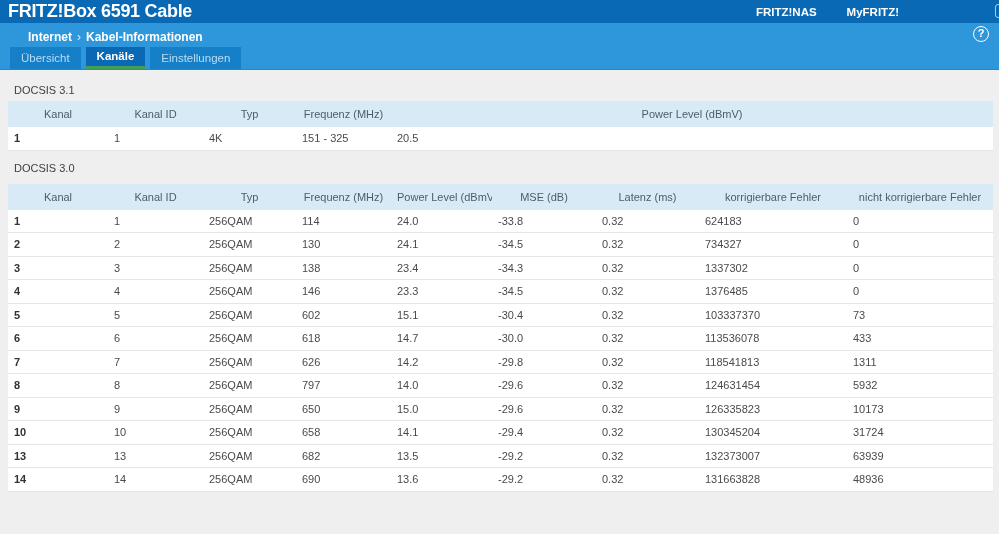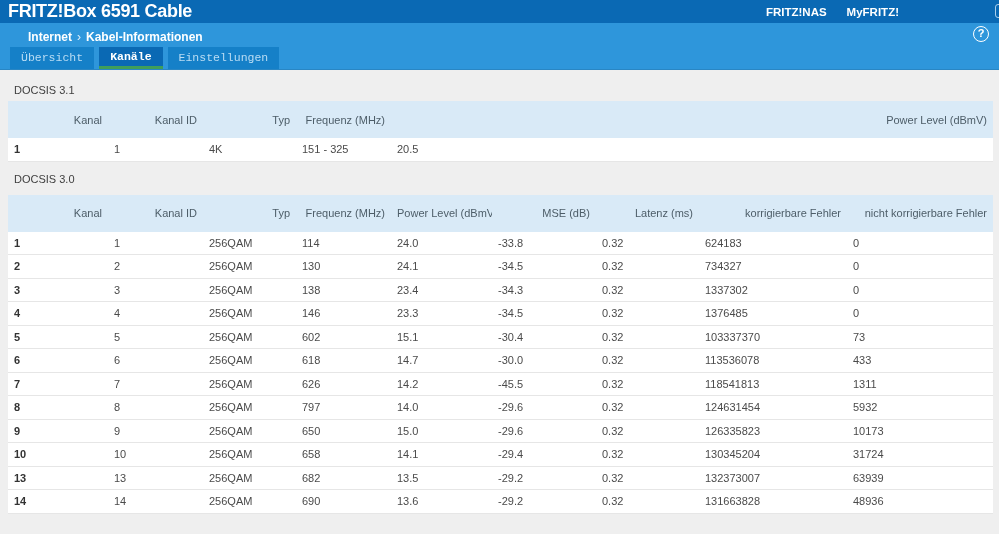--- a/index.html
+++ b/index.html
@@ -13,21 +13,21 @@
   .topbar {
     position:relative; height:23px; background:#0a69b4;
     display:flex; align-items:center;
   }
   .app-title {
     margin-left:8px; color:#fff; font-size:18px; font-weight:bold;
     letter-spacing:-0.3px; line-height:23px; white-space:nowrap;
   }
   .toplinks {
     position:absolute; right:100px; top:0; height:23px;
-    display:flex; align-items:center; gap:20px;
+    display:flex; align-items:center; gap:30px;
   }
   .toplink {
     color:#fff; font-size:11.5px; font-weight:600; text-decoration:none;
     cursor:pointer; white-space:nowrap;
   }
   .menu-sliver {
     position:absolute; right:-3px; top:4px; width:7px; height:14px;
     border:1.5px solid #cfe6f7; border-radius:3px; opacity:.8;
   }
   
@@ -42,40 +42,40 @@
   }
   .crumb { cursor:pointer; }
   .crumb-sep { padding:0 5px; opacity:.85; font-weight:400; }
   .help-btn {
     position:absolute; top:3px; right:10px; width:16px; height:16px;
     border:1.5px solid #fff; border-radius:50%; color:#fff;
     font-size:11px; font-weight:bold; text-align:center; line-height:13px;
     cursor:pointer;
   }
   .tabs {
-    position:absolute; bottom:0; left:10px; display:flex; gap:5px;font-family:Liberation Mono, monospace;
+    position:absolute; bottom:0; left:10px; display:flex; gap:5px;
   }
   .tab {
     height:22px; line-height:22px; padding:0 11px; background:#1580c8;
     color:#b9dcf4; font-size:11.5px; cursor:pointer; white-space:nowrap;
   }
   .tab.active {
     background:#0a69b4; color:#fff; font-weight:bold;
     border-bottom:3px solid #3f9e5a; line-height:19px;
   }
   
   .section-title31 { padding:14px 0 5px 14px; font-size:11px; color:#404040; }
   .section-title30 { padding:11px 0 10px 14px; font-size:11px; color:#404040; }
   table.chan {
     width:985px; margin-left:8px; border-collapse:separate; border-spacing:0;
     table-layout:fixed; font-size:11px; background:#fff;
   }
   table.chan th {
-    background:#d9eaf7; color:#4d5d68; font-weight:400; text-align:right;
-    padding:0 6px; height:37px; overflow:hidden; white-space:nowrap;
+    background:#d9eaf7; color:#4d5d68; font-weight:400; text-align:center;
+    padding:0 6px; height:26px; overflow:hidden; white-space:nowrap;
   }
   table.chan td {
     height:23.5px; padding:0 6px; background:#fff; color:#4a4a4a;
     border-bottom:1px solid #e6e6e6; overflow:hidden; white-space:nowrap;
   }
   table.chan td:first-child { font-weight:bold; color:#333; }
   
   .t31 th:nth-child(1){width:100px} .t31 th:nth-child(2){width:95px}
   .t31 th:nth-child(3){width:93px}  .t31 th:nth-child(4){width:95px}
   .t30 th:nth-child(1){width:100px} .t30 th:nth-child(2){width:95px}
@@ -213,21 +213,21 @@
             <td>0.32</td>
             <td>113536078</td>
             <td>433</td>
           </tr>
           <tr>
             <td>7</td>
             <td>7</td>
             <td>256QAM</td>
             <td>626</td>
             <td>14.2</td>
-            <td>-45.5</td>
+            <td>-29.8</td>
             <td>0.32</td>
             <td>118541813</td>
             <td>1311</td>
           </tr>
           <tr>
             <td>8</td>
             <td>8</td>
             <td>256QAM</td>
             <td>797</td>
             <td>14.0</td>

